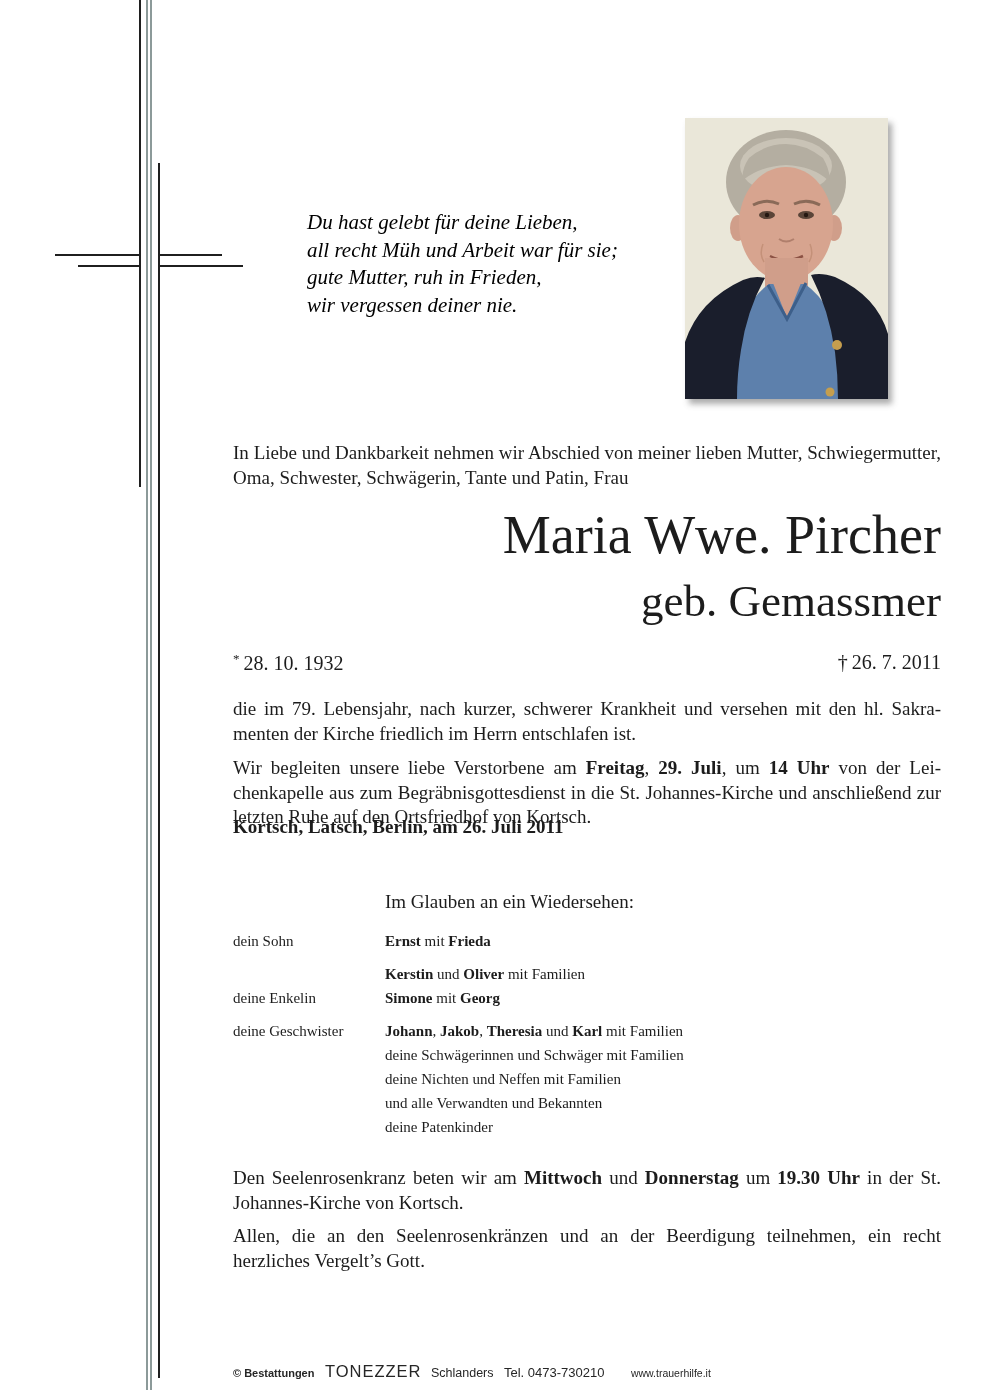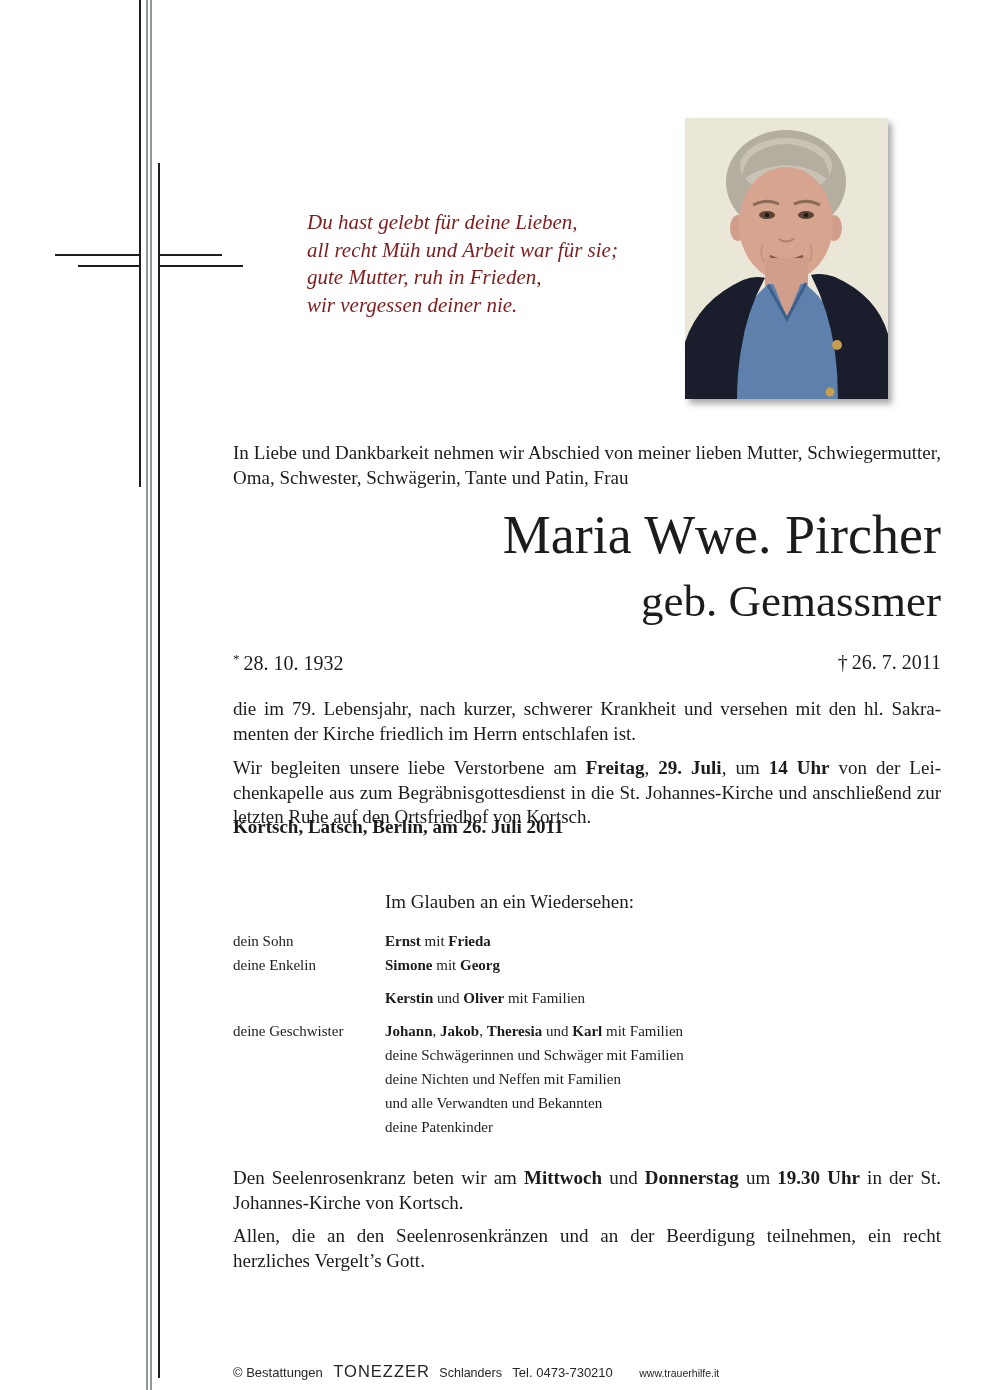--- a/index.html
+++ b/index.html
@@ -13,21 +13,21 @@
   .hl-lower-left {left:78px; top:265px;width:61px;}
   .hl-lower-right{left:160px;top:265px;width:83px;}
   .vline{position:absolute;width:2px;background:#1f1f1f;}
   .vl-black-left {left:139px;top:0;height:487px;}
   .vl-black-right{left:158px;top:163px;height:1215px;}
   .vl-gray{position:absolute;left:146px;top:0;width:6px;height:1390px;
            box-sizing:border-box;border-left:2px solid #8c9a99;border-right:2px solid #8c9a99;}
 
   
   .poem{position:absolute;left:307px;top:209px;width:330px;
-        font-style:italic;font-size:21px;line-height:27.5px;color:#7f1d1d;}
+        font-style:italic;font-size:21px;line-height:27.5px;color:#000000;}
 
   
   .photo{position:absolute;left:685px;top:118px;width:203px;height:281px;
          box-shadow:4px 5px 6px rgba(70,70,70,.45);}
   .photo svg{display:block;}
 
   
   .col{position:absolute;left:233px;width:708px;}
   .justify{text-align:justify;}
   .body-text{font-size:19px;line-height:24.5px;}
@@ -48,21 +48,21 @@
   .family-row .value{flex:1;}
   .family-row.gap{margin-top:9px;}
   .p-rosary{top:1166px;}
   .p-thanks{top:1224px;}
   .b{font-weight:bold;}
 
   
   .footer{position:absolute;left:233px;top:1362px;white-space:nowrap;
           font-family:"Liberation Sans", sans-serif;color:#262626;}
   .footer span{vertical-align:baseline;}
-  .footer .c{font-size:13px;}
+  .footer .c{font-size:11px;font-weight:bold;}
   .footer .company{font-size:16.5px;letter-spacing:1px;margin:0 5px 0 6px;}
   .footer .loc{font-size:12.5px;margin-right:6px;}
   .footer .tel{font-size:13px;}
   .footer .web{font-size:10.5px;margin-left:22px;}
 </style>
 </head>
 <body>
 
 <div class="page">
 
@@ -129,27 +129,27 @@
 
   <div class="col dateline">Kortsch, Latsch, Berlin, am 26. Juli 2011</div>
 
   <div class="faith">Im Glauben an ein Wiedersehen:</div>
 
   <div class="col family">
     <div class="family-row">
       <span class="label">dein Sohn</span>
       <span class="value"><span class="b">Ernst</span><span> mit </span><span class="b">Frieda</span></span>
     </div>
+    <div class="family-row gap">
+      <span class="label"></span>
+      <span class="value"><span class="b">Kerstin</span><span> und </span><span class="b">Oliver</span><span> mit Familien</span></span>
+    </div>
     <div class="family-row">
       <span class="label">deine Enkelin</span>
       <span class="value"><span class="b">Simone</span><span> mit </span><span class="b">Georg</span></span>
-    </div>
-    <div class="family-row gap">
-      <span class="label"></span>
-      <span class="value"><span class="b">Kerstin</span><span> und </span><span class="b">Oliver</span><span> mit Familien</span></span>
     </div>
     <div class="family-row gap">
       <span class="label">deine Geschwister</span>
       <span class="value"><span class="b">Johann</span><span>, </span><span class="b">Jakob</span><span>, </span><span class="b">Theresia</span><span> und </span><span class="b">Karl</span><span> mit Familien</span></span>
     </div>
     <div class="family-row">
       <span class="label"></span>
       <span class="value"><span>deine Schwägerinnen und Schwäger mit Familien</span></span>
     </div>
     <div class="family-row">

